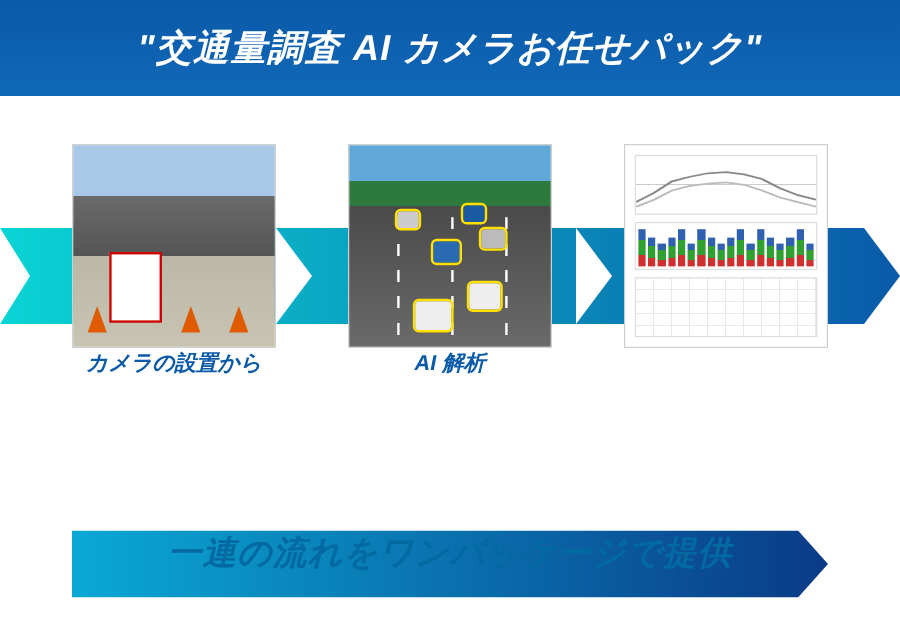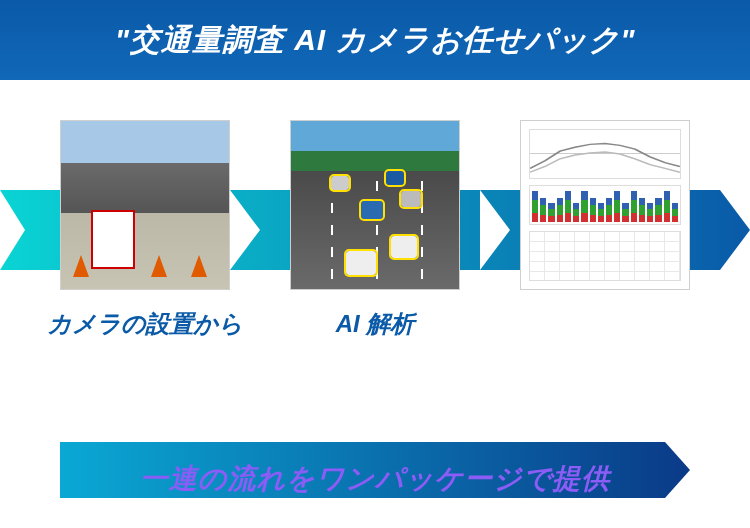--- a/index.html
+++ b/index.html
@@ -151,38 +151,37 @@
   .thumb-report .bars span:nth-child(3n){ height:55%; }
   .thumb-report .table {
     flex: 1;
     border: 1px solid #ddd;
     background:
       repeating-linear-gradient(to bottom, transparent 0 9px, #e8e8e8 9px 10px),
       repeating-linear-gradient(to right, transparent 0 14px, #e8e8e8 14px 15px);
   }
 
   .step-label {
-    margin-top: 18px;
     color: #0a5aa8;
-    font-size: 24px;
+    font-size: 18px;
     font-weight: 700;
     font-style: italic;
     white-space: nowrap;
   }
 
   .bottom-bar {
     position: absolute;
     left: 60px;
     right: 60px;
     bottom: 30px;
     height: 56px;
     display: flex;
-    align-items: flex-end;
+    align-items: flex-start;
     justify-content: center;
-    color: #8b5cf6;
+    color: #0369a1;
     font-size: 28px;
     font-weight: 700;
     font-style: italic;
     letter-spacing: 1px;
   }
   .bottom-bar svg.bg {
     position: absolute;
     inset: 0;
     width: 100%;
     height: 100%;

